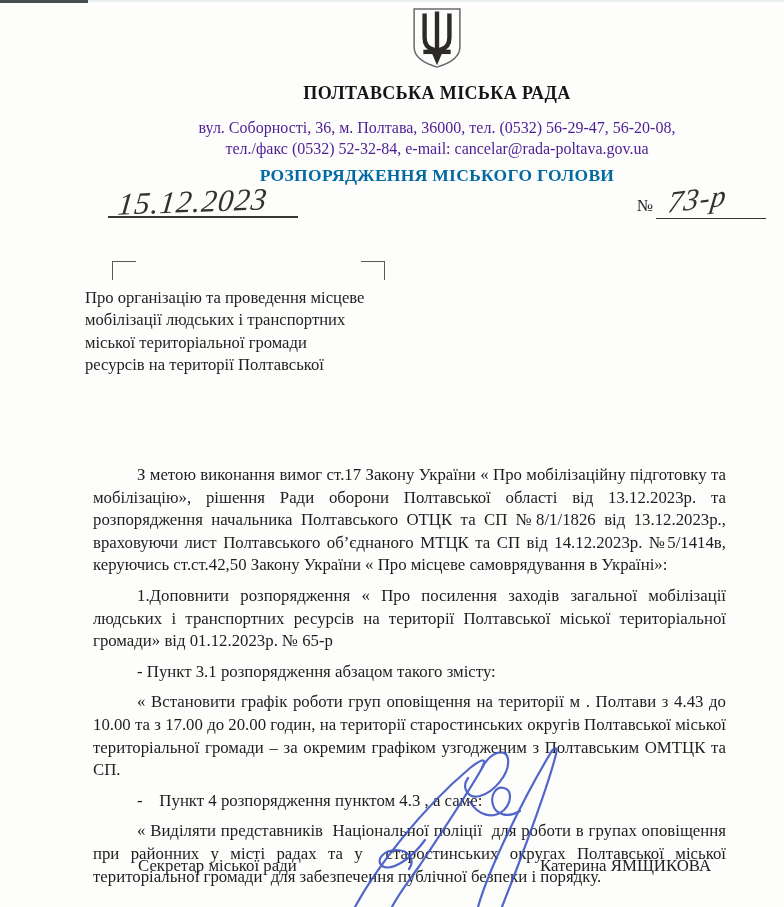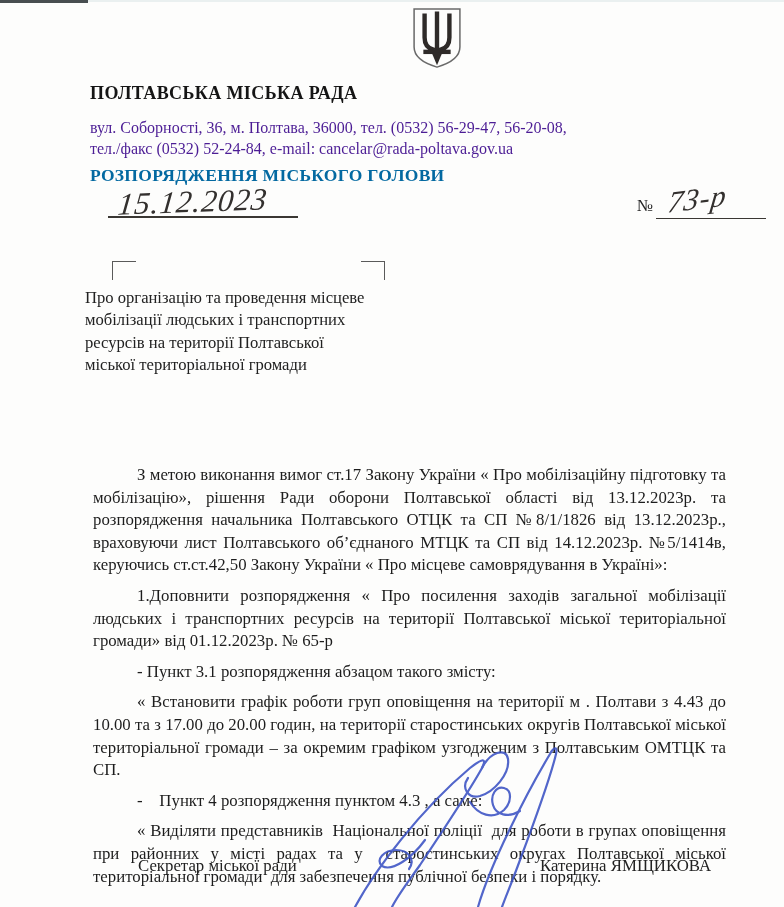--- a/index.html
+++ b/index.html
@@ -9,21 +9,21 @@
     background:#fdfdfc;
     overflow:hidden;
     font-family:"Liberation Serif","DejaVu Serif",serif;
     color:#1f1f1f;
   }
   
   .artifact-dark{position:absolute;left:0;top:0;width:88px;height:3px;background:#484e50;}
   .artifact-faint{position:absolute;left:88px;top:0;right:0;height:2px;background:#eaf0f0;}
 
   
-  .header-block{position:absolute;left:90px;top:0;width:694px;text-align:left;font-family:Liberation Serif, serif;}
+  .header-block{position:absolute;left:90px;top:0;width:694px;text-align:center;font-family:Liberation Serif, serif;}
   .emblem{display:block;margin:7px auto 0 auto;width:58px;height:63px;}
   .org-name{margin-top:13px;font-size:18px;font-weight:bold;letter-spacing:.4px;color:#151515;}
   .address{margin-top:13px;font-size:16px;line-height:21px;color:#4c1d95;}
   .doc-type{margin-top:6px;font-size:17.5px;font-weight:bold;letter-spacing:.3px;color:#0369a1;}
 
   
   .hand{
     font-style:italic;
     color:#33302e;
     white-space:nowrap;
@@ -70,39 +70,39 @@
         <path d="M29 7 V47"></path>
         <path d="M16 9 V32 Q16 42 24.5 44.5"></path>
         <path d="M42 9 V32 Q42 42 33.5 44.5"></path>
         <path d="M17 47 H41"></path>
       </g>
       <path d="M29 61 L23.5 48 H34.5 Z" fill="#2e2a28"></path>
     </svg>
     <div class="org-name">ПОЛТАВСЬКА МІСЬКА РАДА</div>
     <div class="address">
       <div>вул. Соборності, 36, м. Полтава, 36000, тел. (0532) 56-29-47, 56-20-08,</div>
-      <div>тел./факс (0532) 52-24-84, e-mail: cancelar@rada-poltava.gov.ua</div>
+      <div>тел./факс (0532) 52-32-84, e-mail: cancelar@rada-poltava.gov.ua</div>
     </div>
     <div class="doc-type">РОЗПОРЯДЖЕННЯ МІСЬКОГО ГОЛОВИ</div>
   </div>
 
   <div class="date-line"></div>
   <div class="hand date-hand">15.12.2023</div>
   <div class="num-label">№</div>
   <div class="num-line"></div>
   <div class="hand num-hand">73-р</div>
 
   <div class="corner corner-left"></div>
   <div class="corner corner-right"></div>
 
   <div class="subject">
     <div>Про організацію та проведення місцеве</div>
     <div>мобілізації  людських і транспортних</div>
+    <div>міської територіальної громади</div>
     <div>ресурсів на території Полтавської</div>
-    <div>міської територіальної громади</div>
   </div>
 
   <div class="body-text">
     <p class="p-indent">З метою виконання вимог ст.17 Закону України « Про мобілізаційну підготовку та мобілізацію», рішення Ради оборони Полтавської області від 13.12.2023р. та розпорядження начальника Полтавського ОТЦК та СП №8/1/1826 від 13.12.2023р., враховуючи лист Полтавського об’єднаного МТЦК та СП від 14.12.2023р. №5/1414в, керуючись ст.ст.42,50 Закону України « Про місцеве самоврядування в Україні»:</p>
     <p class="p-indent">1.Доповнити розпорядження « Про посилення заходів загальної мобілізації людських і транспортних ресурсів на території Полтавської міської територіальної громади» від 01.12.2023р. № 65-р</p>
     <p class="p-indent">- Пункт 3.1 розпорядження абзацом такого змісту:</p>
     <p class="p-indent">« Встановити графік роботи груп оповіщення на території м . Полтави з 4.43 до 10.00 та з 17.00 до 20.00 годин, на території старостинських округів Полтавської міської територіальної громади – за окремим графіком узгодженим з Полтавським ОМТЦК та СП.</p>
     <p class="p-indent">-    Пункт 4 розпорядження пунктом 4.3 , а саме:</p>
     <p class="p-indent">« Виділяти представників  Національної поліції  для роботи в групах оповіщення при районних у місті радах та у  старостинських округах Полтавської міської територіальної громади  для забезпечення публічної безпеки і порядку.</p>
   </div>

